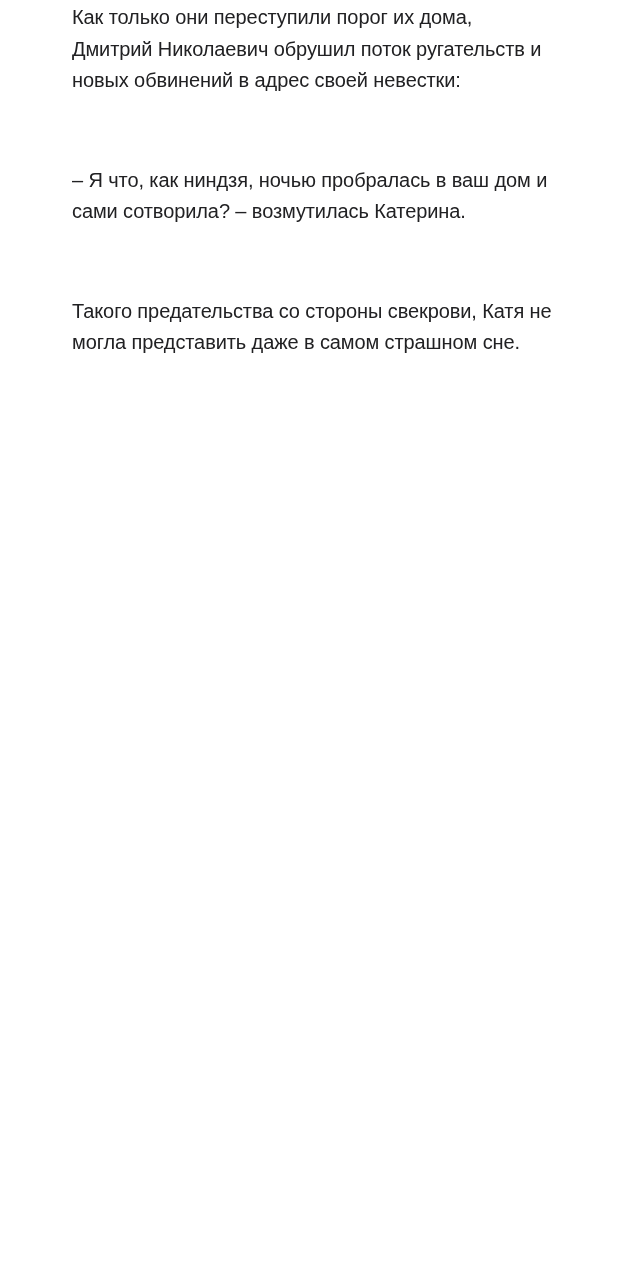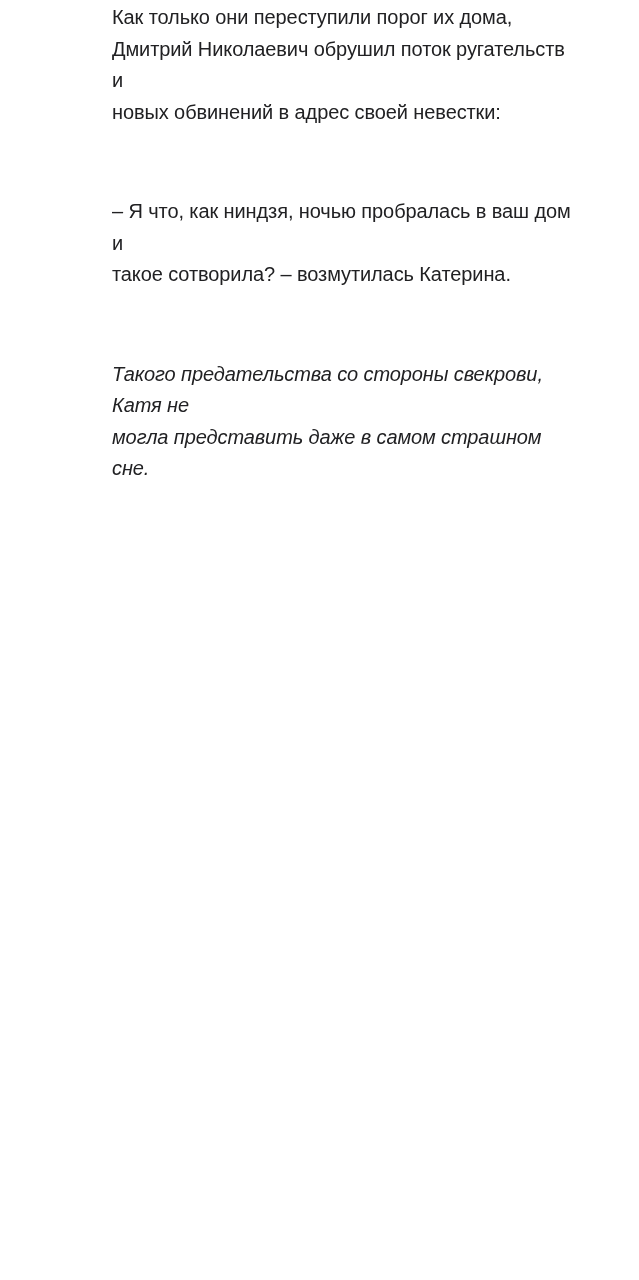--- a/index.html
+++ b/index.html
@@ -8,41 +8,40 @@
     background: #ffffff;
   }
   body {
     width: 639px;
     height: 1280px;
     overflow: hidden;
   }
   .article-page {
     box-sizing: border-box;
     width: 639px;
-    padding: 2px 60px 0 112px;
+    padding: 2px 60px 0 72px;
   }
   .article-page p.story-paragraph {
     font-family: "Liberation Sans", "DejaVu Sans", sans-serif;
     font-size: 20px;
     line-height: 31.5px;
     letter-spacing: -0.1px;
     color: #212123;
     margin: 0 0 68px 0;
     white-space: pre-line; 
     max-width: 507px;
   }
   .article-page p.story-paragraph:last-child {
     margin-bottom: 18px;
-    font-style: italic;
   }
 </style>
 </head>
 <body>
 
 <main class="article-page">
   <p class="story-paragraph">Как только они переступили порог их дома,
 Дмитрий Николаевич обрушил поток ругательств и
 новых обвинений в адрес своей невестки:</p>
   <p class="story-paragraph">– Я что, как ниндзя, ночью пробралась в ваш дом и
-такое сотворила? – возмутилась Катерина.</p>
+сами сотворила? – возмутилась Катерина.</p>
   <p class="story-paragraph">Такого предательства со стороны свекрови, Катя не
 могла представить даже в самом страшном сне.</p>
 </main>
 
 </body></html>

